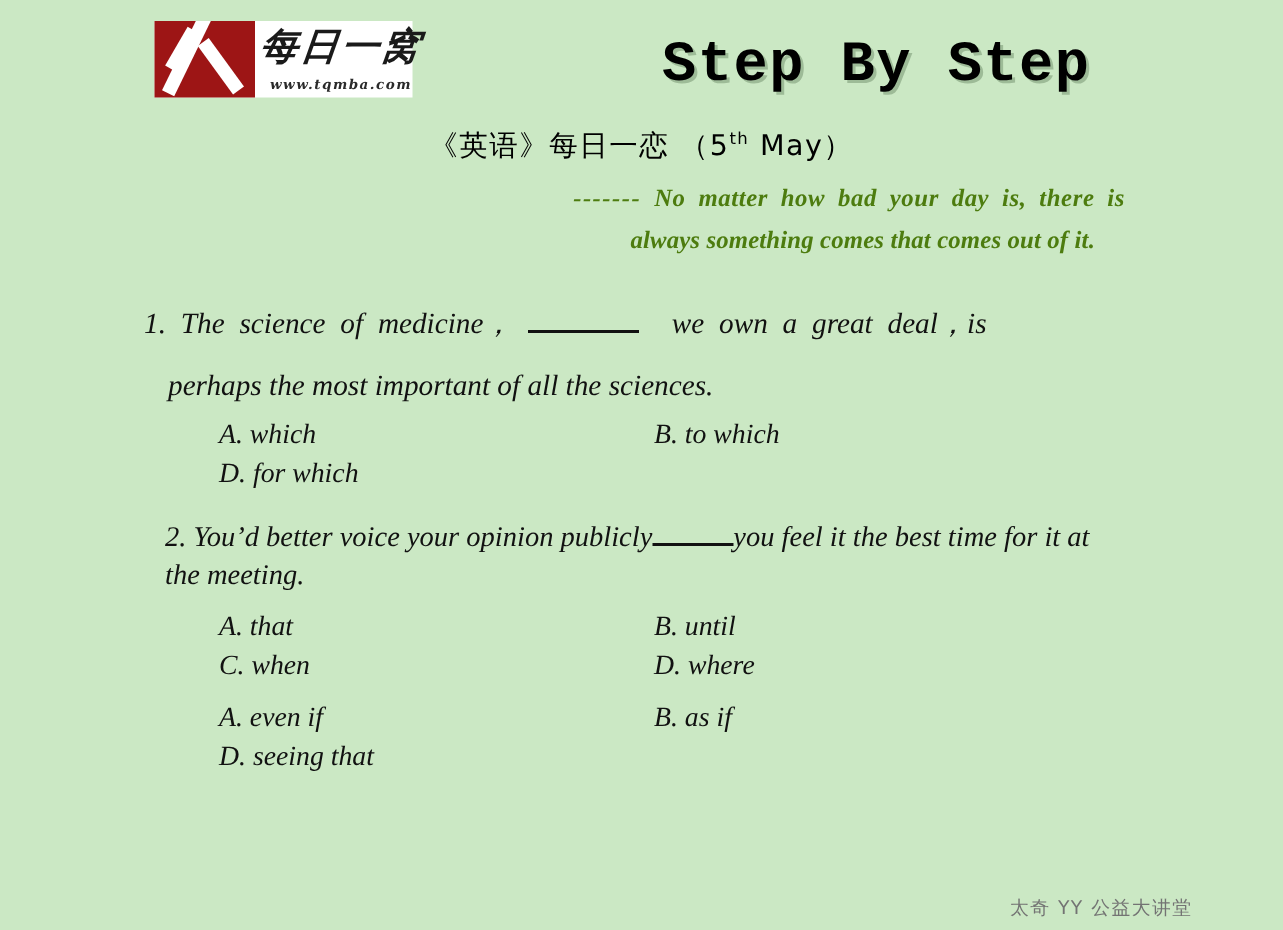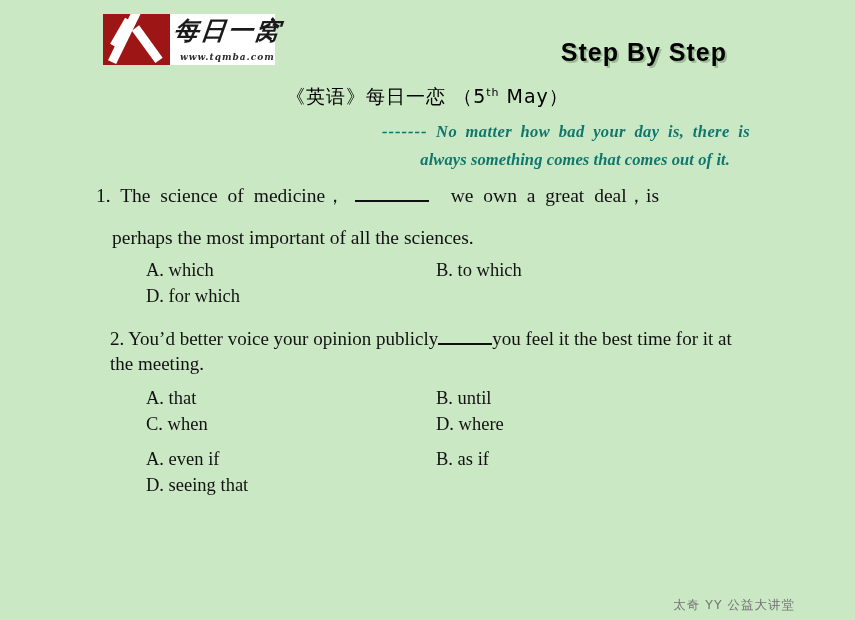--- a/index.html
+++ b/index.html
@@ -93,23 +93,23 @@
     letter-spacing: 1px;
     position: absolute;
     left: 10px;
     bottom: 3px;
     white-space: nowrap;
   }
 
   .brand-title {
     position: absolute;
     right: 128px;
-    top: 38px;
-    font-family: Liberation Sans, sans-serif;
-    font-size: 25px;
+    top: 22px;
+    font-family: Liberation Mono, monospace;
+    font-size: 38px;
     font-weight: bold;
     color: #000000;
     letter-spacing: 1px;
     text-shadow: 2px 2px 0 rgba(120,150,115,0.55);
     white-space: nowrap;
   }
 
   
   .subtitle {
     text-align: center;
@@ -122,21 +122,21 @@
   }
   .subtitle sup {
     font-size: 11px;
     vertical-align: super;
   }
 
   
   .quote-block {
     margin-top: 12px;
     padding-right: 105px;
-    color: #0f766e;
+    color: #4d7c0f;
     font-family: "Liberation Serif", serif;
     font-style: italic;
     font-weight: bold;
     font-size: 16.5px;
   }
   .quote-line-1 {
     text-align: right;
     white-space: nowrap;
     letter-spacing: 0.4px;
     word-spacing: 4px;
@@ -148,22 +148,23 @@
   .quote-line-2 {
     text-align: right;
     white-space: nowrap;
     margin-top: 8px;
     padding-right: 20px;
     letter-spacing: 0.1px;
   }
 
   
   .questions {
-    margin-top: 12px;
+    margin-top: 32px;
     color: #111111;
+    font-style: italic;
   }
   .q1 {
     font-size: 19.5px;
     padding-left: 96px;
     padding-right: 118px;
   }
   .q1-line1 {
     display: flex;
     align-items: baseline;
     white-space: nowrap;

